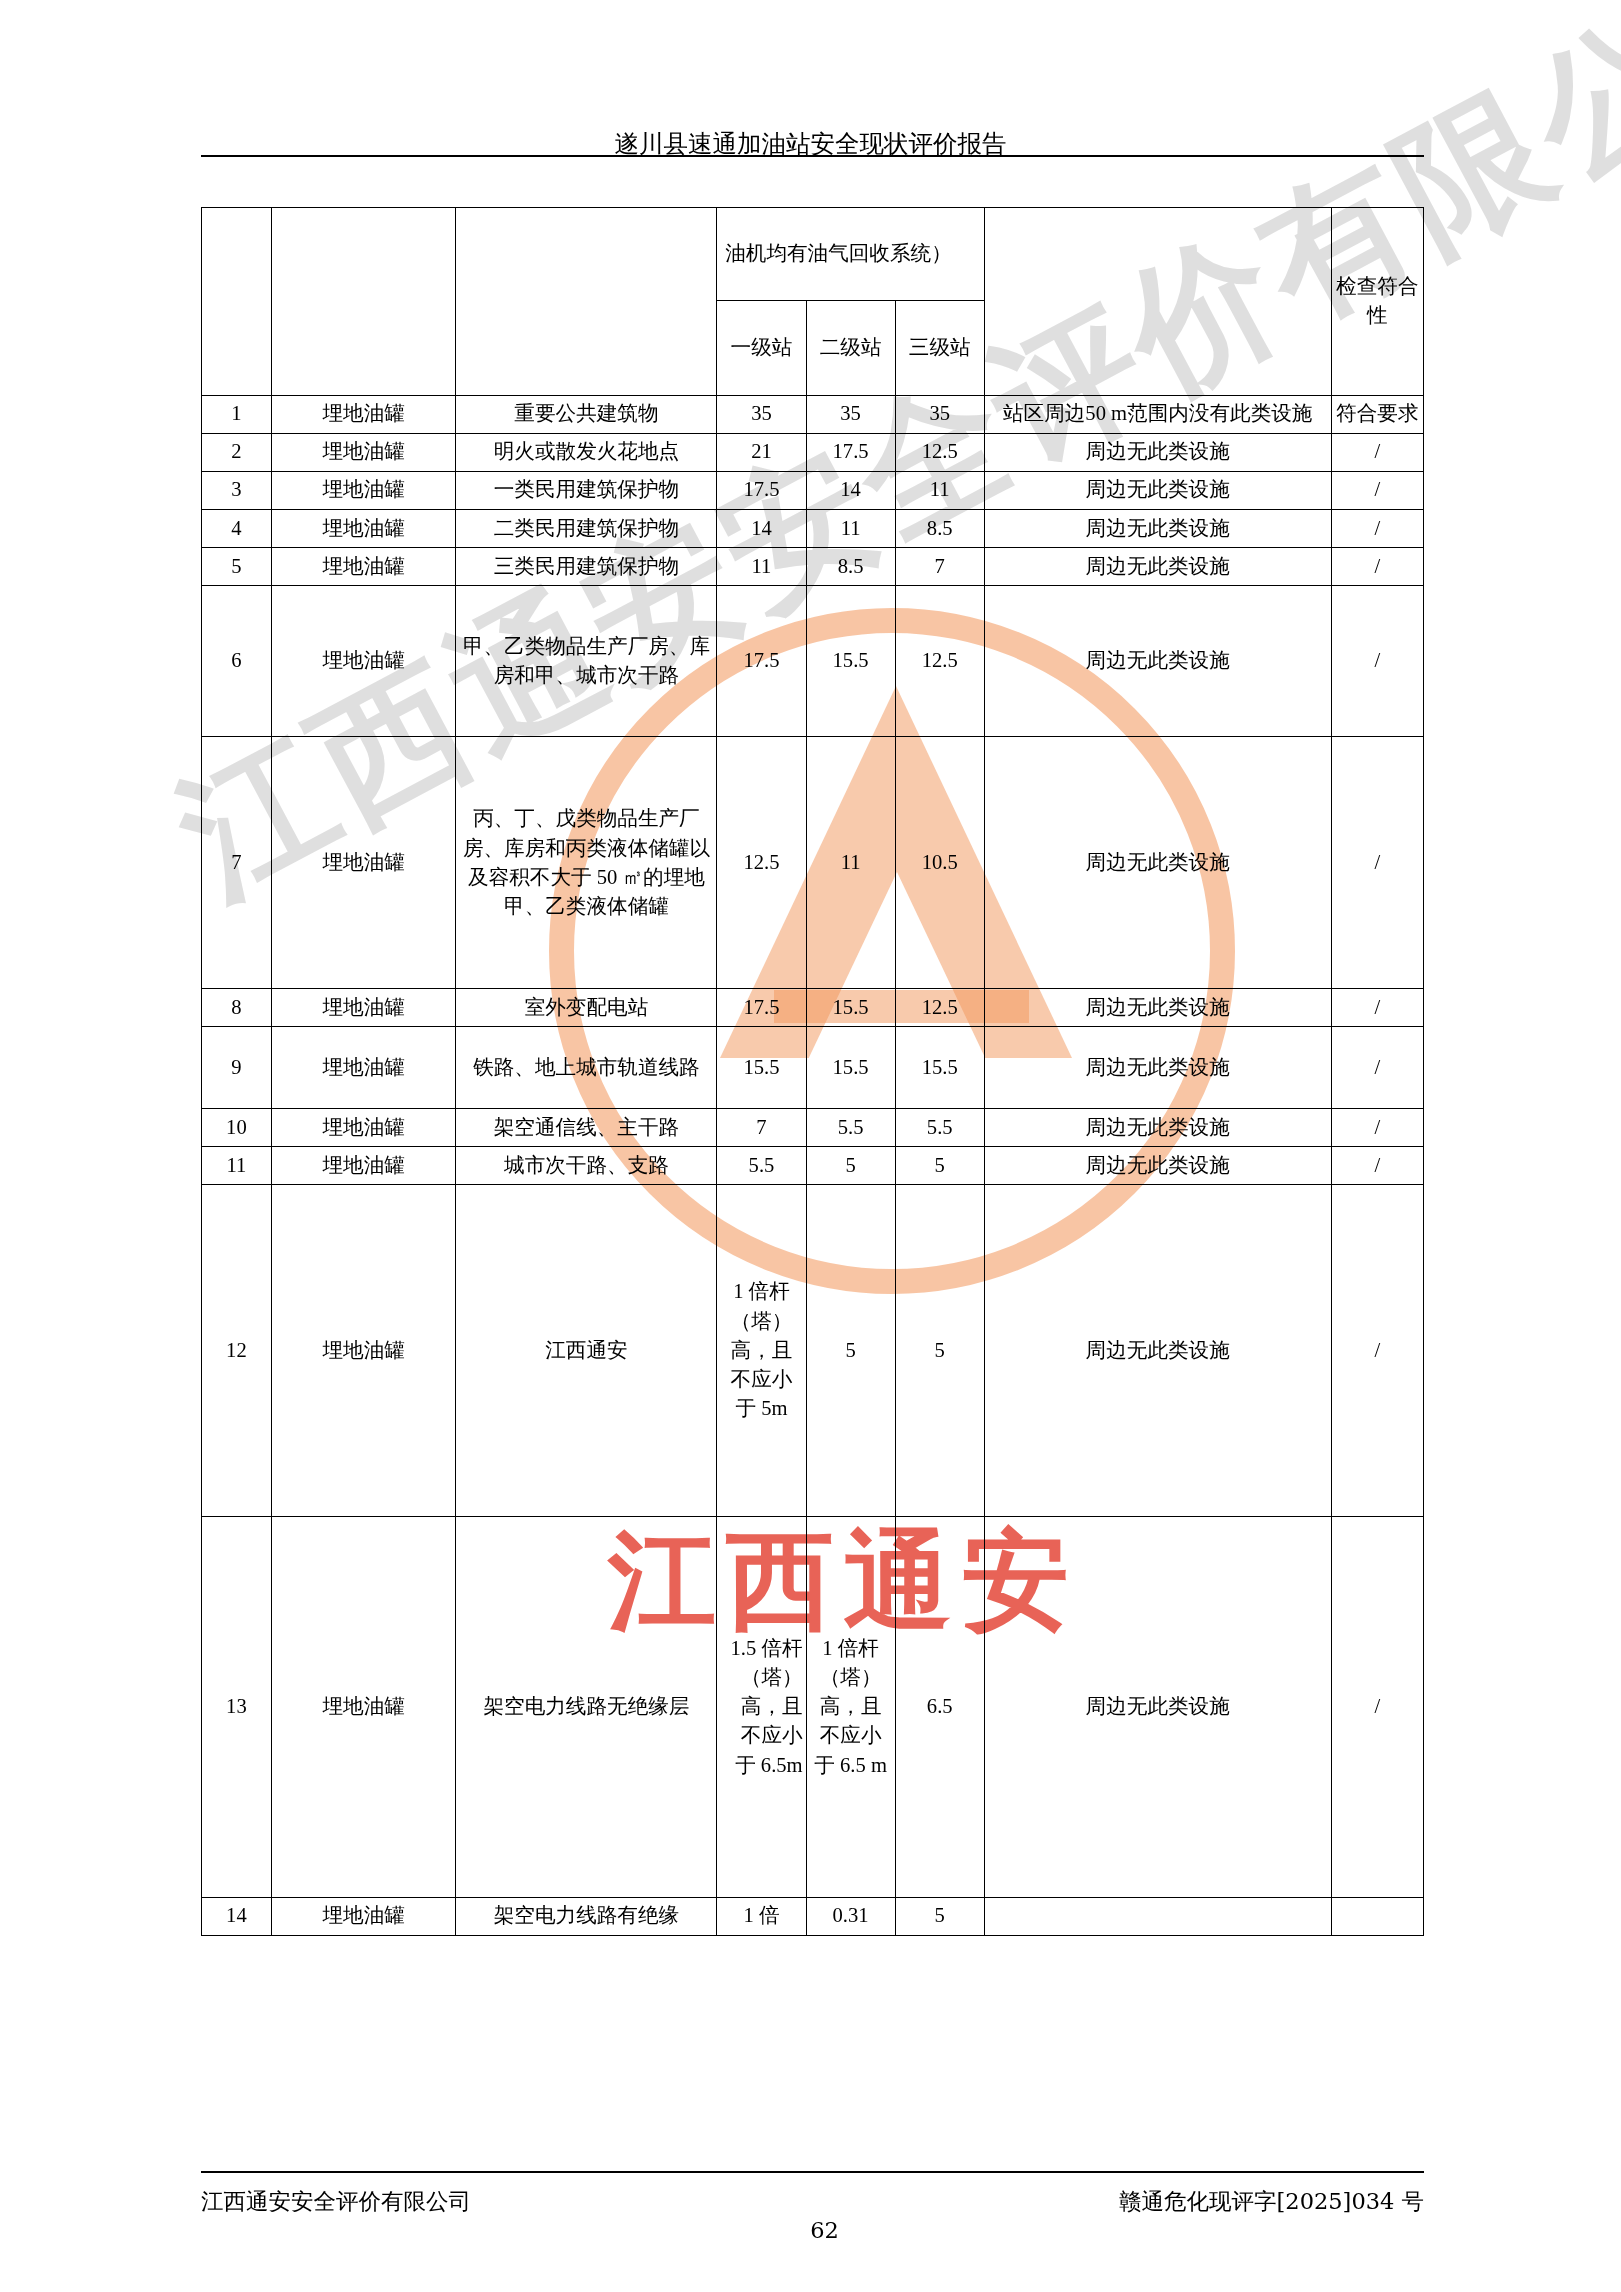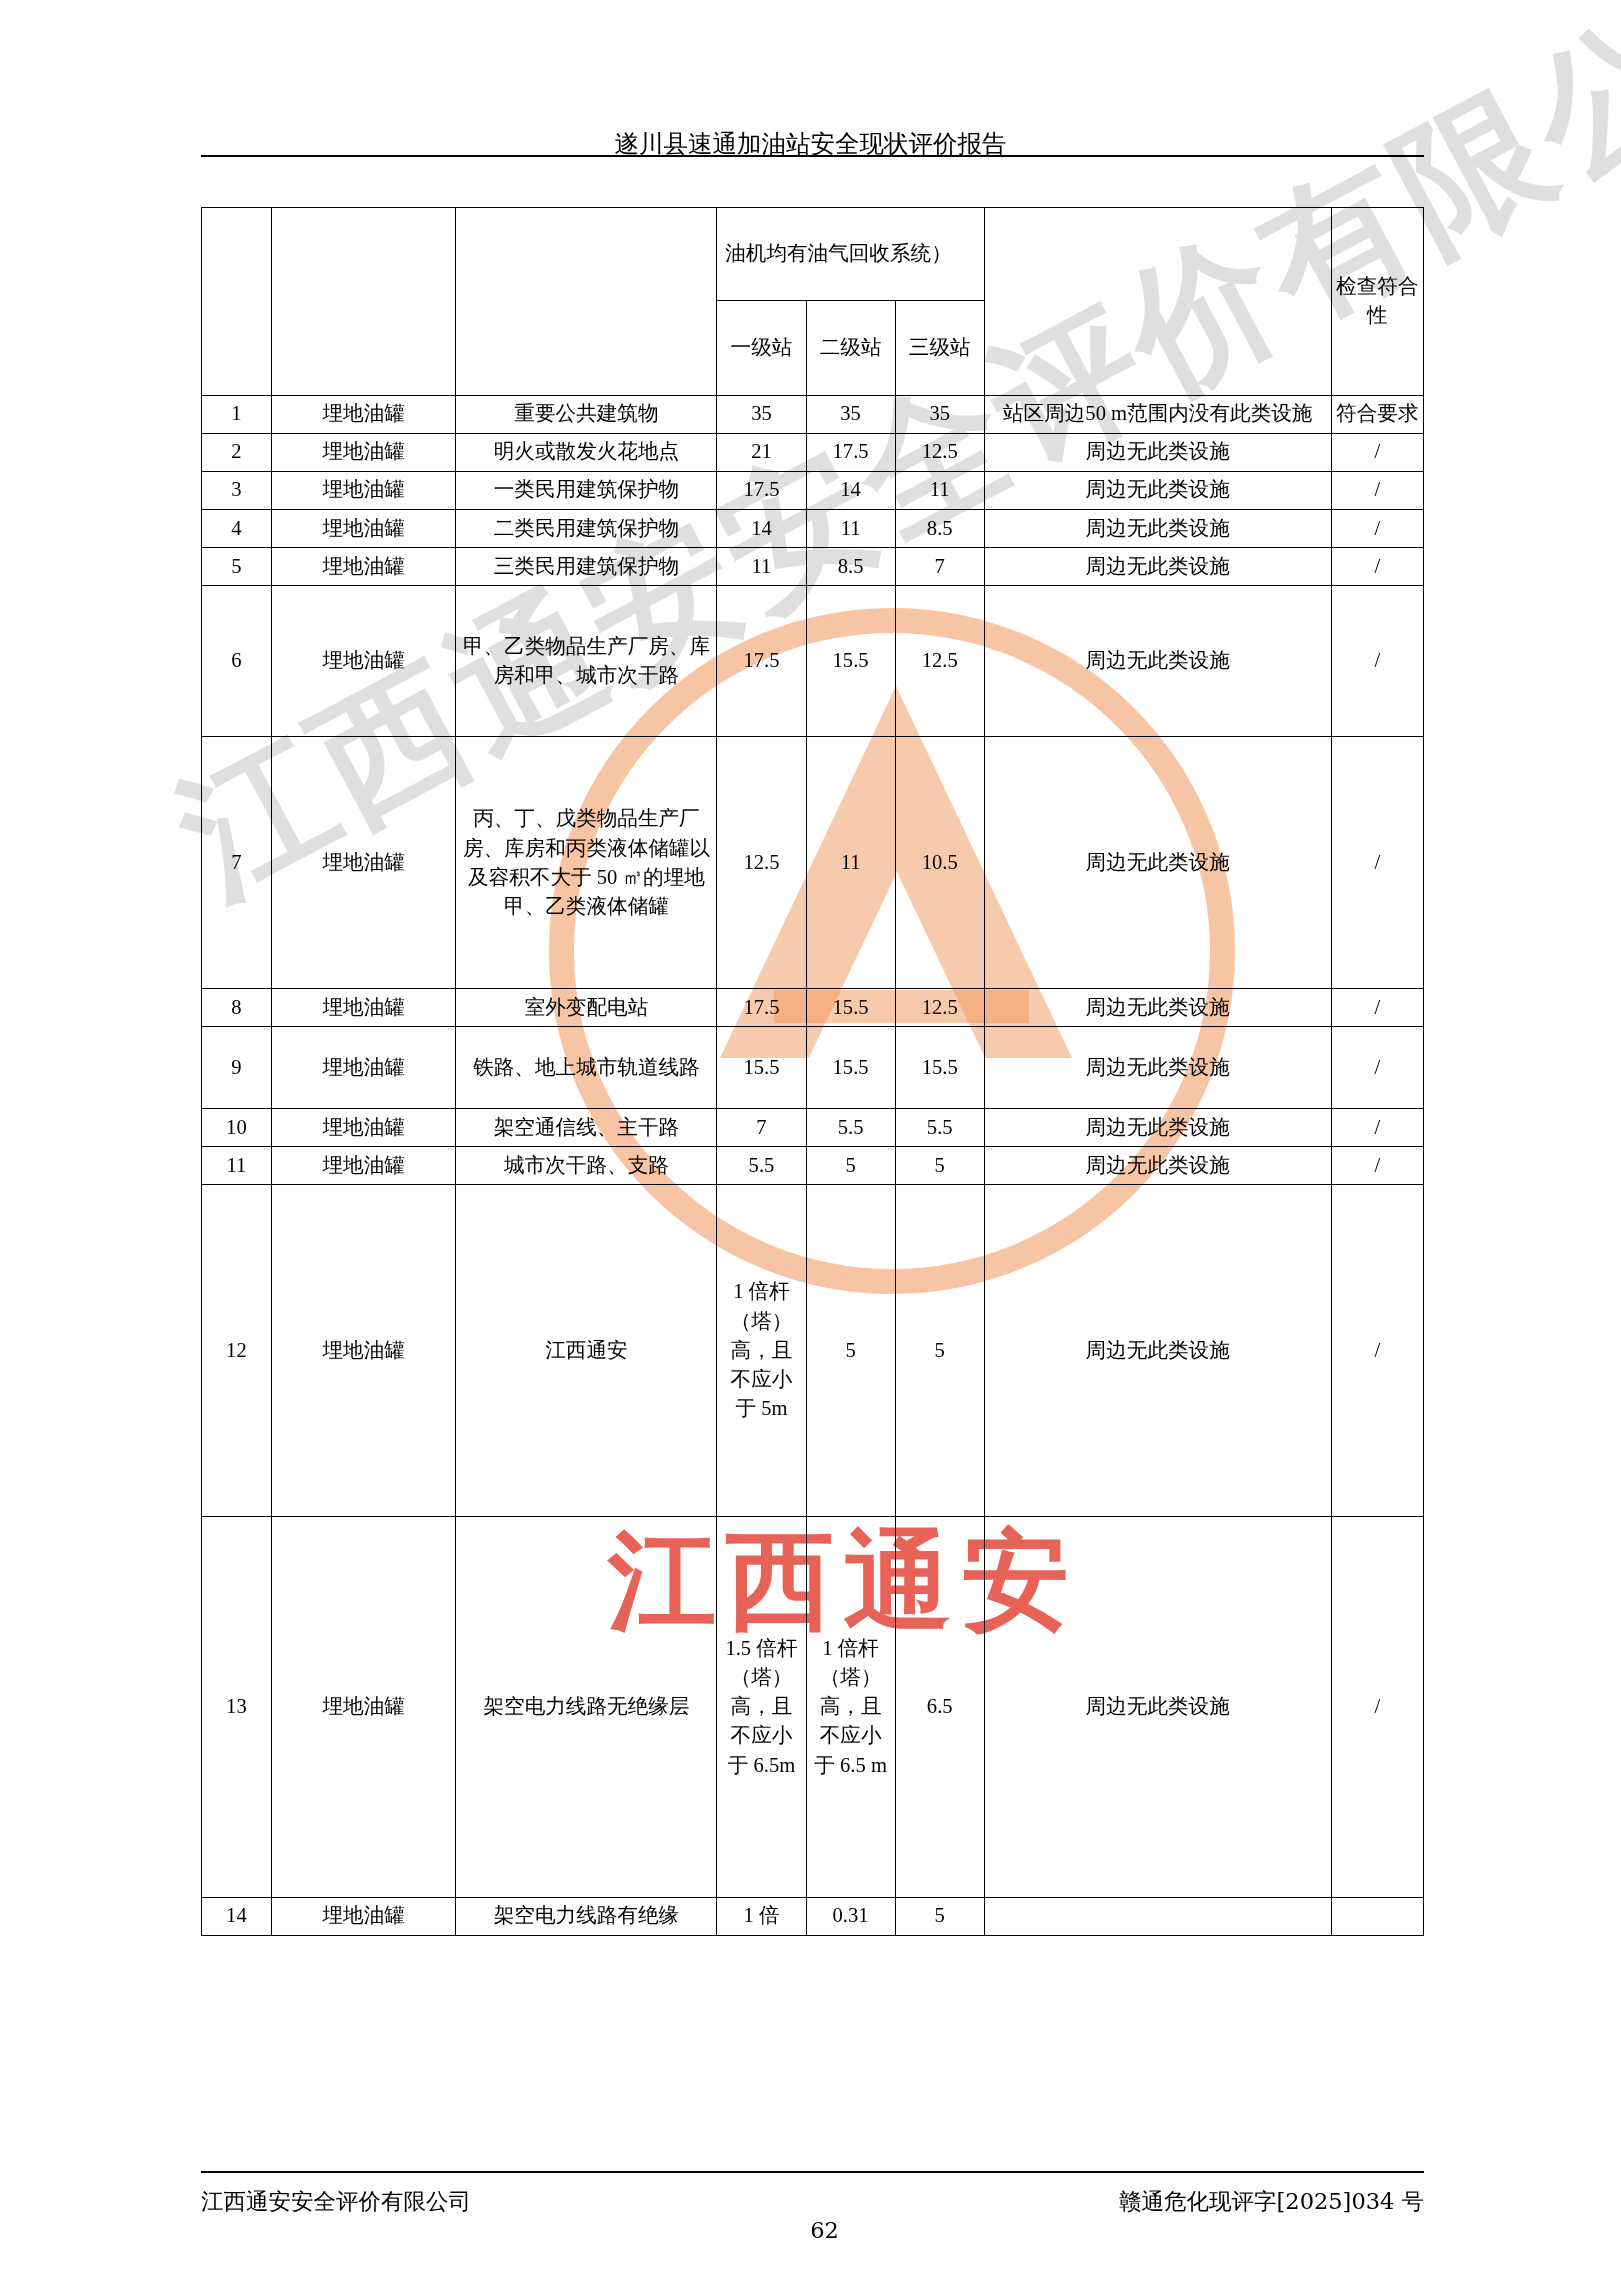--- a/index.html
+++ b/index.html
@@ -358,21 +358,21 @@
           <td>5</td>
           <td>5</td>
           <td>周边无此类设施</td>
           <td>/</td>
         </tr>
 
         <tr>
           <td>13</td>
           <td>埋地油罐</td>
           <td>架空电力线路无绝缘层</td>
-          <td class="narrow-vert" style="height:372px;">1.5 倍杆（塔）高，且不应小于 6.5m</td>
+          <td class="narrow-vert" style="height:372px;text-align:right;">1.5 倍杆（塔）高，且不应小于 6.5m</td>
           <td class="narrow-vert">1 倍杆（塔）高，且不应小于 6.5 m</td>
           <td>6.5</td>
           <td>周边无此类设施</td>
           <td>/</td>
         </tr>
 
         <tr>
           <td>14</td>
           <td>埋地油罐</td>
           <td>架空电力线路有绝缘</td>

